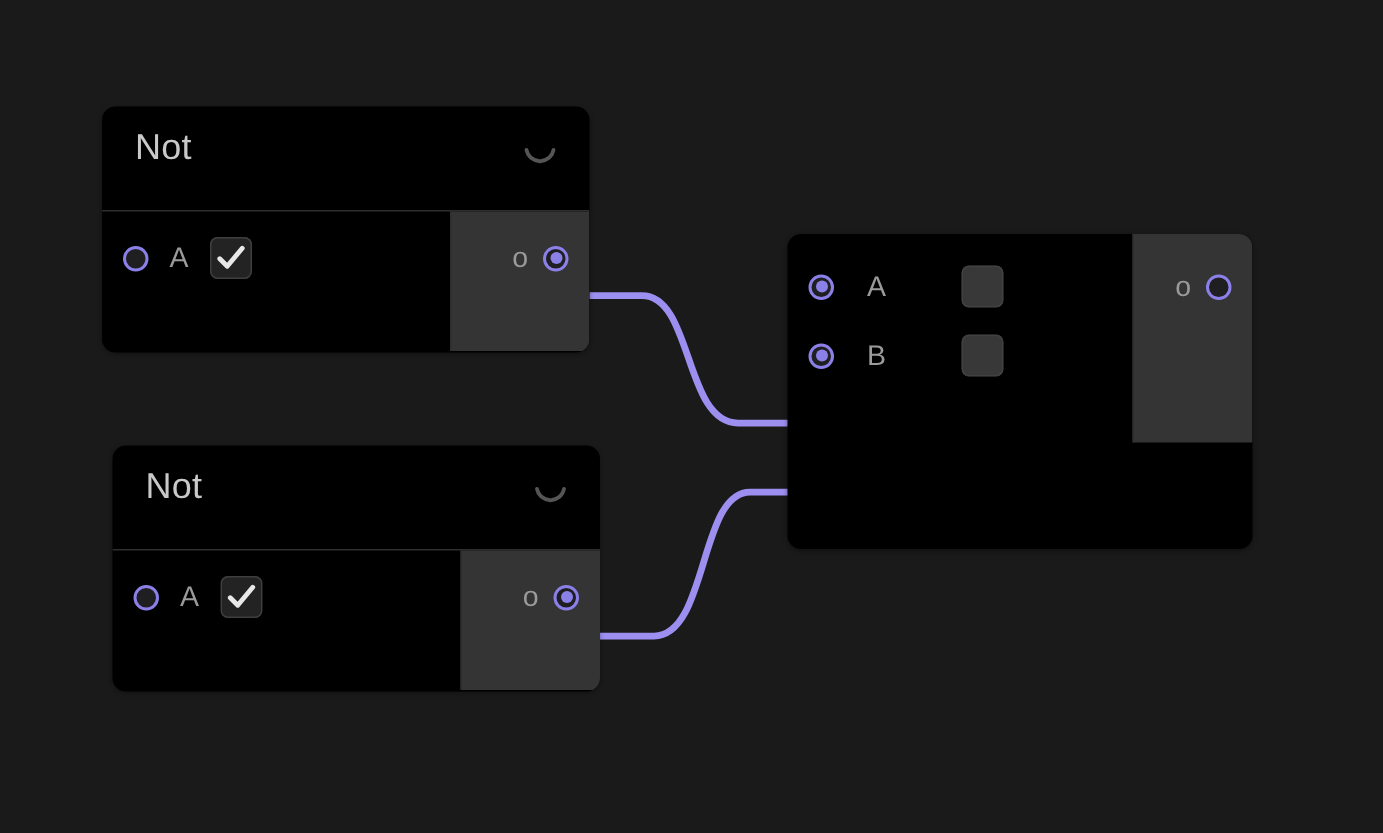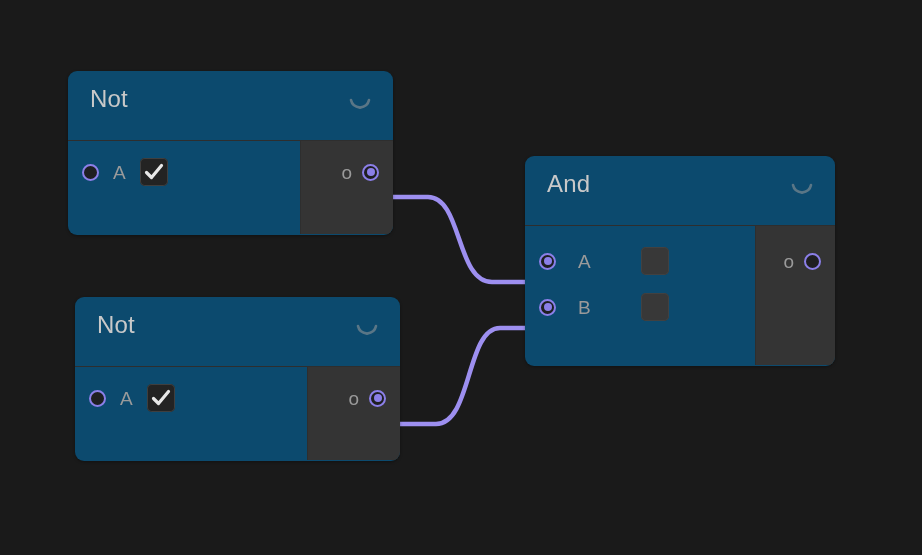--- a/index.html
+++ b/index.html
@@ -16,21 +16,21 @@
   
   #wire-layer {
     position:absolute; left:0; top:0;
     width:922px; height:555px;
     pointer-events:none; z-index:1;
   }
 
   
   .node {
     position:absolute;
-    background:#0c4a6e;
+    background:#000000;
     border-radius:9px;
     z-index:2;
     overflow:hidden;
     box-shadow:0 1px 3px rgba(0,0,0,.35);
   }
   .node-header {
     position:relative;
     height:70px;
     display:flex;
     align-items:center;
@@ -192,28 +192,20 @@
       <div class="io-outputs" style="width:93px;">
         <div class="port-row out" style="margin-top:8px;">
           <span class="port-label">o</span>
           <span class="port filled"></span>
         </div>
       </div>
     </div>
   </div>
 
   <div class="node" style="left:525px; top:156px; width:310px; height:210px;">
-    <div class="node-header">
-      <span class="node-title">And</span>
-      <span class="collapse-icon">
-        <svg viewBox="0 0 22 14" xmlns="http://www.w3.org/2000/svg">
-          <path d="M2 3 Q3.2 9.4 11 10.6 Q18.8 9.4 20 3" fill="none" stroke="#9b9b9b" stroke-width="2.6" stroke-linecap="round" stroke-linejoin="round"></path>
-        </svg>
-      </span>
-    </div>
     <div class="node-body" style="height:139px;">
       <div class="io-inputs" style="width:230px;">
         <div class="port-row" style="margin-top:12px; gap:22px;">
           <span class="port filled"></span>
           <span class="port-label">A</span>
           <span class="checkbox empty" style="margin-left:28px;"></span>
         </div>
         <div class="port-row" style="gap:22px;">
           <span class="port filled"></span>
           <span class="port-label">B</span>

